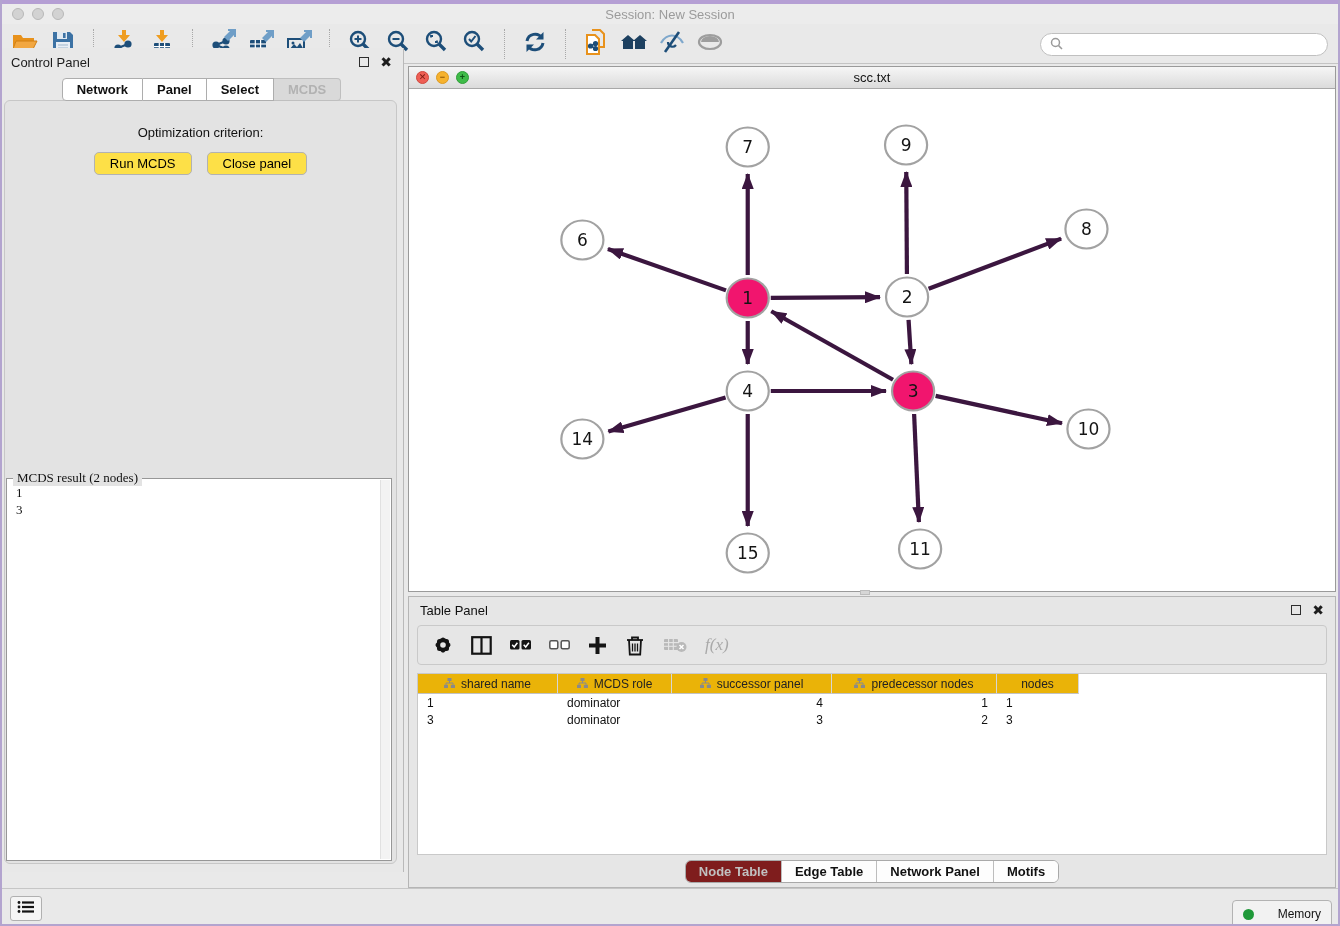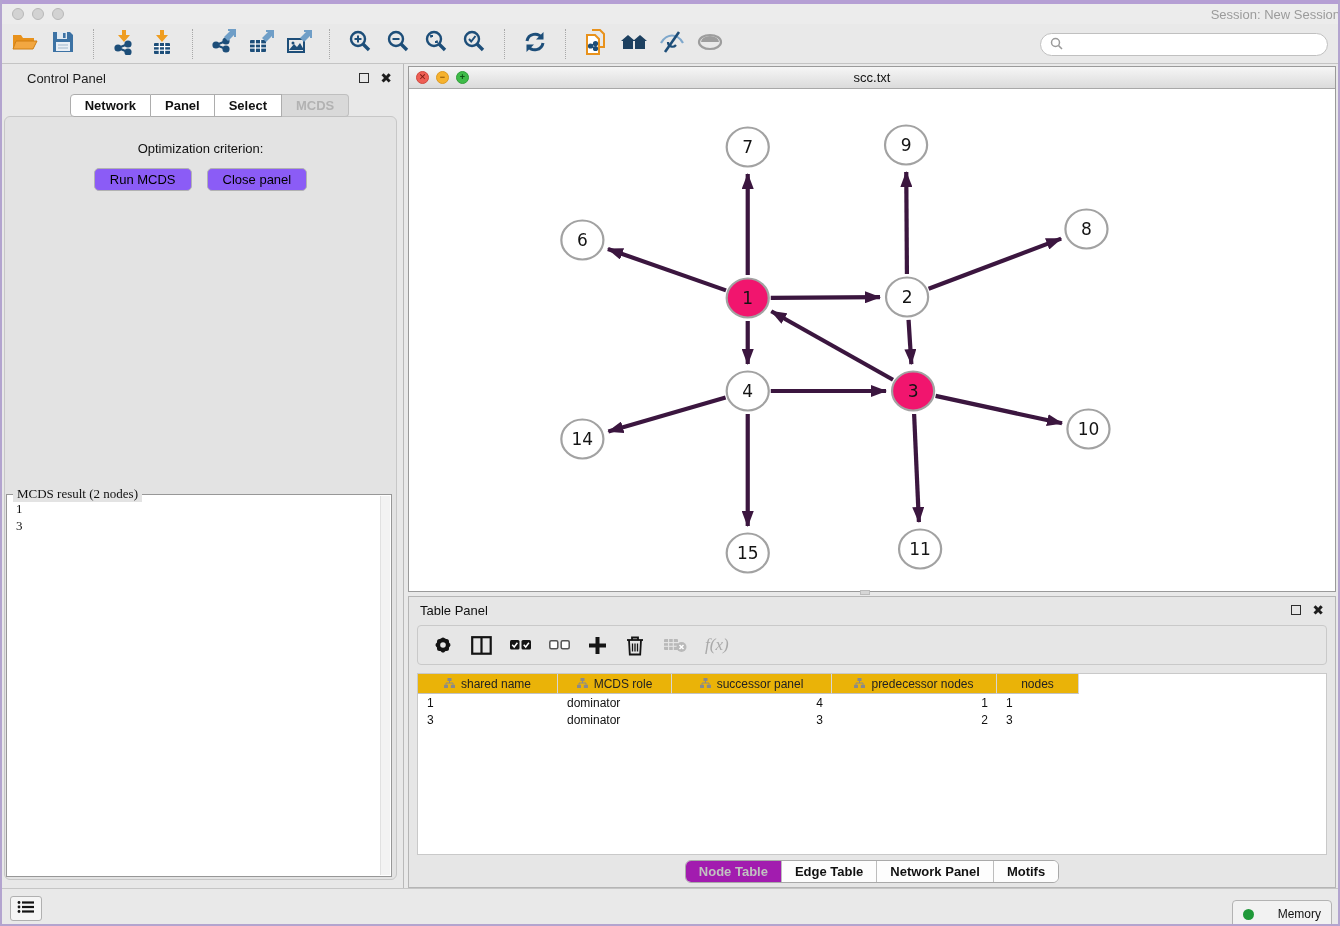--- a/index.html
+++ b/index.html
@@ -9,50 +9,50 @@
     font-family:"Liberation Sans","DejaVu Sans",sans-serif;
     background:#e9e9e9; color:#111;
   }
   
   .accent-top{position:absolute;left:0;top:0;width:100%;height:4px;background:#b59fd4;z-index:40;}
   .accent-left{position:absolute;left:0;top:0;bottom:0;width:2px;background:#b3a4cf;z-index:40;}
   .accent-right{position:absolute;right:0;top:0;bottom:0;width:2px;background:#b3a4cf;z-index:40;}
   .accent-bottom{position:absolute;left:0;right:0;bottom:0;height:2px;background:#b3a4cf;z-index:40;}
 
   
-  .titlebar{position:absolute;top:4px;left:0;right:0;height:20px;display:flex;align-items:center;justify-content:flex-end;font-size:13px;color:#9b9b9b;background:#ececec;}
+  .titlebar{position:absolute;top:4px;left:0;right:0;height:20px;display:flex;align-items:center;justify-content:center;font-size:13px;color:#9b9b9b;background:#ececec;}
   .lights{position:absolute;left:12px;top:4px;display:flex;gap:8px;}
   .light{width:12px;height:12px;border-radius:50%;background:#d2d2d2;border:1px solid #b8b8b8;}
 
   
   .toolbar{position:absolute;top:24px;left:0;right:0;height:40px;border-bottom:1px solid #c4c4c4;display:flex;align-items:center;padding:0 10px;gap:8px;background:#e9e9e9;}
   .tb-sep{width:1px;height:30px;border-left:1px dotted #a8a8a8;margin:0 7px;}
   .tb-btn{width:30px;height:30px;display:flex;align-items:center;justify-content:center;}
   .search-box{position:absolute;right:12px;top:33px;width:288px;height:23px;border:1px solid #c0c0c0;border-radius:12px;background:#fff;display:flex;align-items:center;padding:0 9px;gap:6px;z-index:5;}
   .search-input{border:none;outline:none;flex:1;font-size:13px;background:transparent;font-family:inherit;}
 
   
-  .control-panel{position:absolute;left:0;top:64px;width:404px;height:824px;background:#e8e8e8;border-right:1px solid #b9b9b9;padding-left:16px;}
+  .control-panel{position:absolute;left:0;top:48px;width:404px;height:824px;background:#e8e8e8;border-right:1px solid #b9b9b9;}
   .cp-header{height:28px;display:flex;align-items:center;padding:0 11px;font-size:13px;color:#1c1c1c;}
   .panel-controls{margin-left:auto;display:flex;gap:11px;align-items:center;}
   .float-icon{width:10px;height:10px;border:1.5px solid #2d2d2d;background:transparent;}
   .close-icon{font-size:14px;font-weight:bold;color:#1d1d1d;line-height:1;}
   .cp-tabs{display:flex;justify-content:center;position:relative;z-index:2;margin-top:2px;}
   .cp-tab{padding:3px 14px;font-size:13px;font-weight:bold;background:#fff;border:1px solid #adadad;border-left:none;color:#111;}
   .cp-tab:first-child{border-left:1px solid #adadad;border-radius:4px 0 0 4px;}
   .cp-tab:last-child{border-radius:0 4px 4px 0;}
   .cp-tab.active{background:#d9d9d9;color:#b2b2b2;border-color:#bfbfbf;}
   .cp-content{position:absolute;left:4px;right:6px;top:52px;bottom:8px;background:#e3e3e3;border:1px solid #c7c7c7;border-radius:6px;}
   .opt-label{margin-top:24px;text-align:center;font-size:13px;}
   .select{width:312px;height:24px;margin:10px auto 0;background:#fff;border:1px solid #b2b2b2;border-radius:5px;display:flex;align-items:center;padding:0 7px 0 13px;font-size:13px;}
   .select-chevrons{margin-left:auto;display:flex;flex-direction:column;gap:2px;align-items:center;}
   .tri-up{width:0;height:0;border-left:4px solid transparent;border-right:4px solid transparent;border-bottom:5px solid #5a5a5a;}
   .tri-down{width:0;height:0;border-left:4px solid transparent;border-right:4px solid transparent;border-top:5px solid #5a5a5a;}
   .btn-row{display:flex;justify-content:center;gap:15px;margin-top:12px;}
-  .btn{padding:3px 15px;font-size:13px;background:#8b5cf6;border:1px solid #b2b2b2;border-radius:5px;text-align:center;}
+  .btn{padding:3px 15px;font-size:13px;background:#fde047;border:1px solid #b2b2b2;border-radius:5px;text-align:center;}
   .result-group{position:absolute;left:6px;right:11px;top:430px;bottom:11px;border:1px solid #979797;background:#fff;font-family:Liberation Serif, serif;}
   .result-legend{position:absolute;top:-9px;left:6px;background:#e3e3e3;padding:0 4px;font-size:13px;}
   .result-text{position:absolute;top:2px;left:2px;right:14px;bottom:2px;font-size:13px;line-height:17px;padding:3px 7px;}
   .result-scroll{position:absolute;top:1px;bottom:1px;right:1px;width:10px;background:#f3f3f3;border-left:1px solid #e1e1e1;}
 
   
   .network-frame{position:absolute;left:408px;right:4px;top:66px;height:526px;border:1px solid #9a9a9a;background:#fff;}
   .frame-titlebar{height:22px;background:linear-gradient(#f6f6f6,#dbdbdb);border-bottom:1px solid #a8a8a8;display:flex;align-items:center;justify-content:center;position:relative;font-size:13px;color:#111;}
   .frame-lights{position:absolute;left:7px;top:4px;display:flex;gap:7px;}
   .flight{width:13px;height:13px;border-radius:50%;display:flex;align-items:center;justify-content:center;font-size:9px;font-weight:bold;line-height:1;}
@@ -71,21 +71,21 @@
   .fx-label{font-family:"Liberation Serif","DejaVu Serif",serif;font-style:italic;font-size:17px;color:#a9a9a9;}
   .table-area{position:absolute;left:8px;right:8px;top:76px;bottom:32px;background:#fff;border:1px solid #c9c9c9;overflow:hidden;}
   .t-header{display:flex;height:20px;}
   .th{background:#eab308;border-right:1px solid #d6d6d6;border-bottom:1px solid #c2c2c2;display:flex;align-items:center;justify-content:center;gap:6px;font-size:12px;color:#222;}
   .t-row{display:flex;height:17px;align-items:center;font-size:12px;}
   .td{padding:0 9px;overflow:hidden;white-space:nowrap;}
   .bottom-tabs{position:absolute;bottom:4px;left:0;right:0;display:flex;justify-content:center;}
   .bt-group{display:flex;border:1px solid #a9a9a9;border-radius:6px;overflow:hidden;background:#fdfdfd;}
   .bt-tab{padding:3px 13px;font-size:13px;font-weight:bold;background:#fdfdfd;border-left:1px solid #bdbdbd;color:#111;}
   .bt-tab:first-child{border-left:none;}
-  .bt-tab.active{background:#a21caf;color:#c1c1c1;text-align:center;}
+  .bt-tab.active{background:#7f1d1d;color:#c1c1c1;text-align:center;}
 
   
   .statusbar{position:absolute;left:0;right:0;bottom:0;height:38px;border-top:1px solid #c6c6c6;background:#e9e9e9;}
   .list-btn{position:absolute;left:10px;top:7px;width:32px;height:25px;border:1px solid #b0b0b0;background:#f5f5f5;border-radius:3px;display:flex;align-items:center;justify-content:center;}
   .memory-btn{position:absolute;right:8px;top:11px;height:28px;padding:0 10px;border:1px solid #b3b3b3;background:#f2f2f2;border-radius:4px;display:flex;align-items:center;gap:24px;font-size:12px;}
   .mem-dot{width:11px;height:11px;border-radius:50%;background:#1f9939;}
 </style>
 </head>
 <body>
 

